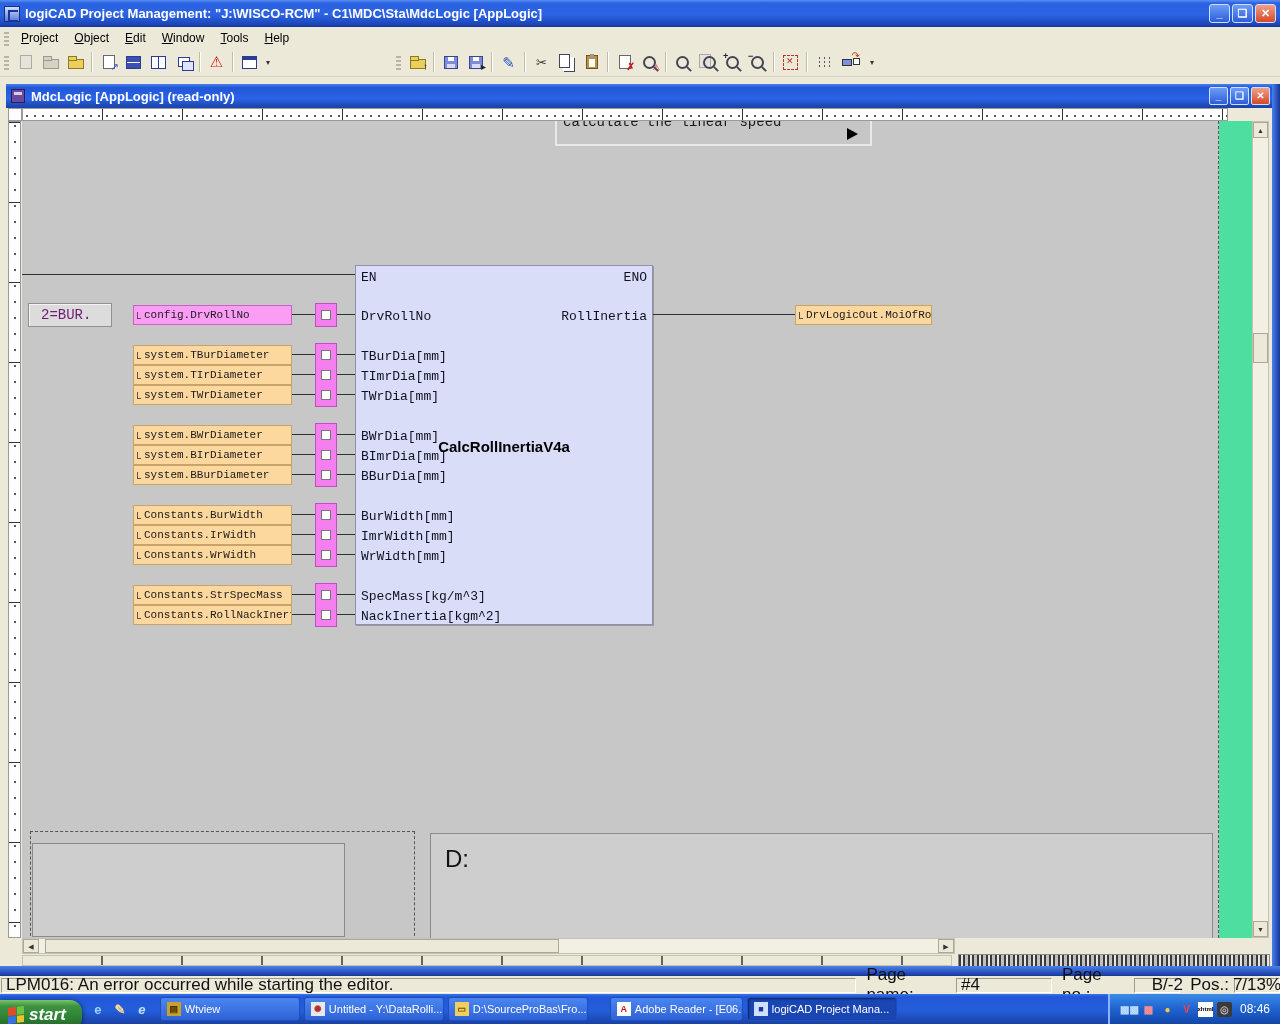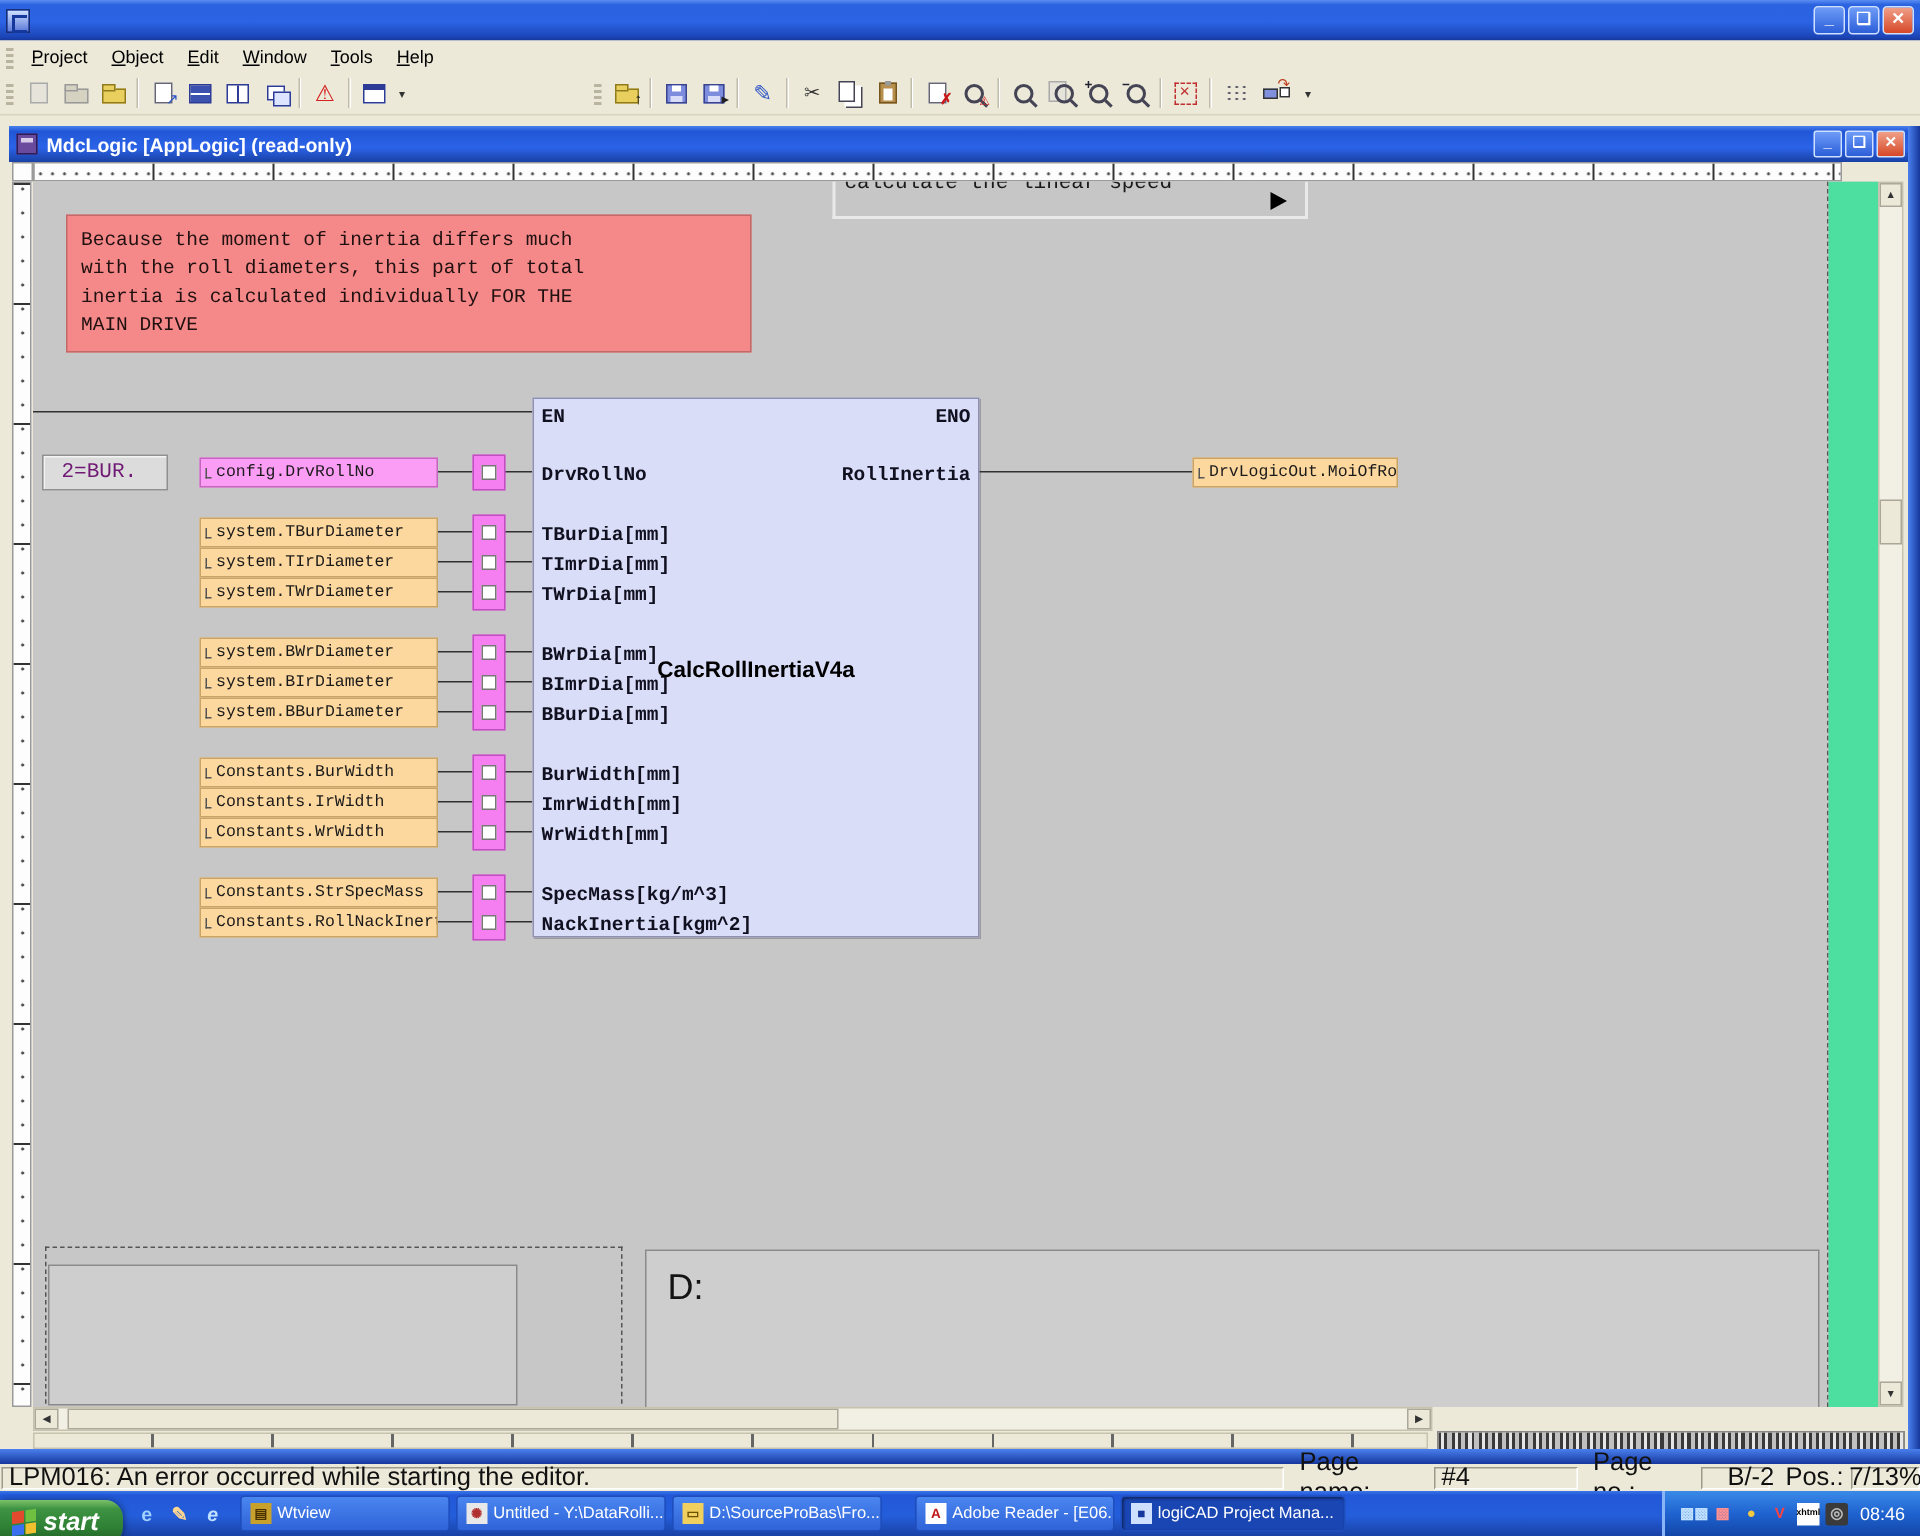--- a/index.html
+++ b/index.html
@@ -120,21 +120,21 @@
     font-size:11px;color:#1a1a1a;padding-left:3px;white-space:nowrap;overflow:hidden;}
   .var-box::before{content:"";width:3px;height:6px;border-left:1px solid #555;
     border-bottom:1px solid #555;margin-right:3px;flex:0 0 auto;}
   .var-pink{background:#fb9df5;border:1px solid #c565bd;}
   .var-orange{background:#fcd79e;border:1px solid #c9a468;}
   .conn-col{width:22px;background:#f57ff0;border:1px solid #c050c0;box-sizing:border-box;}
   .conn-sq{width:10px;height:10px;background:#fff;border:1px solid #777;box-sizing:border-box;}
   .wire{height:1px;background:#303030;}
   .fblock{left:333px;top:144px;width:298px;height:360px;background:#d9ddf7;
     border:1px solid #8f8fae;box-shadow:1px 1px 0 #9a9a9a;box-sizing:border-box;}
-  .pin{position:absolute;font-size:13px;color:#101020;white-space:nowrap;font-weight:bold;}
+  .pin{position:absolute;font-size:13px;color:#101020;white-space:nowrap;}
   .fb-name{position:absolute;left:0;top:172px;width:100%;text-align:center;
     font-weight:bold;font-size:15px;color:#000;}
   .out-box{left:773px;top:184px;width:137px;height:20px;}
   .dash-v{left:1196px;top:0;height:817px;width:0;border-left:1px dashed #555;}
   .teal-strip{left:1197px;top:0;width:33px;height:817px;background:#4cdf9f;}
   .dash-rect{left:8px;top:710px;width:385px;height:110px;border:1px dashed #555;box-sizing:border-box;}
   .inner-frame{left:10px;top:722px;width:313px;height:94px;background:#cecece;border:1px solid #8a8a8a;box-sizing:border-box;}
   .d-box{left:408px;top:712px;width:783px;height:107px;background:#cecece;border:1px solid #8a8a8a;
     box-sizing:border-box;padding:10px 0 0 14px;font-size:24px;line-height:30px;color:#141414;}
 
@@ -189,20 +189,21 @@
     font-size:10px;font-weight:bold;}
   .clock{font-size:12px;color:#fff;margin-left:4px;}
 </style>
 </head>
 <body>
 
 <div class="screen">
 
   <div class="abs titlebar">
     <span class="app-icon"></span>
+    <span>logiCAD Project Management: "J:\WISCO-RCM" - C1\MDC\Sta\MdcLogic [AppLogic]</span>
     <span class="winbtns">
       <span class="wbtn">_</span>
       <span class="wbtn">❏</span>
       <span class="wbtn close">✕</span>
     </span>
   </div>
 
   <div class="abs menubar">
     <span class="grip"></span>
     <span class="menu-item">Project</span>
@@ -337,24 +338,20 @@
   <div class="abs ruler-h"></div>
   <div class="abs ruler-v"></div>
 
   <div class="abs canvas mono">
 
     <div class="abs partial-box">
       <div class="txt">calculate the linear speed</div>
       <span class="tri-right"></span>
     </div>
 
-    <div class="abs note-box"><span>Because the moment of inertia differs much</span>
-<span>with the roll diameters, this part of total</span>
-<span>inertia is calculated individually FOR THE</span>
-<span>MAIN DRIVE</span></div>
 
     <div class="abs wire" style="left:0;top:153px;width:333px;"></div>
 
     <div class="abs bur-box">2=BUR.</div>
 
     <div class="abs var-box var-pink" style="left:111px;top:184px;">config.DrvRollNo</div>
     <div class="abs var-box var-orange" style="left:111px;top:224px;">system.TBurDiameter</div>
     <div class="abs var-box var-orange" style="left:111px;top:244px;">system.TIrDiameter</div>
     <div class="abs var-box var-orange" style="left:111px;top:264px;">system.TWrDiameter</div>
     <div class="abs var-box var-orange" style="left:111px;top:304px;">system.BWrDiameter</div>

